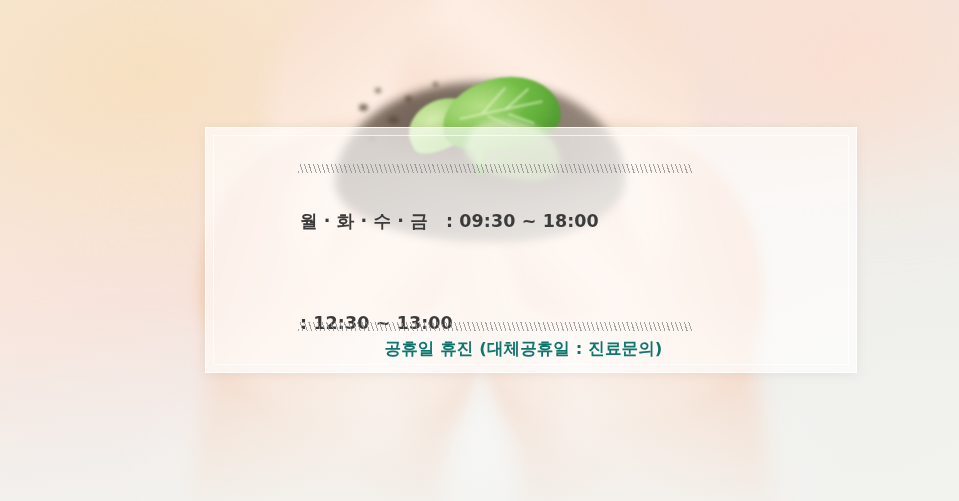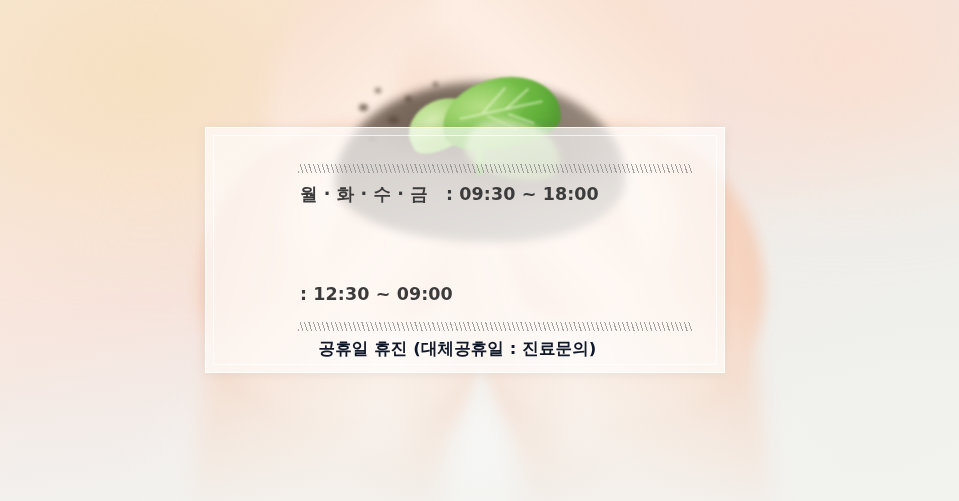--- a/index.html
+++ b/index.html
@@ -259,21 +259,21 @@
     border-radius: 4px;
     background: linear-gradient(to bottom, #87c75a 0%, #6fae46 100%);
     filter: blur(1.4px);
   }
 
   
   .card {
     position: absolute;
     left: 205px;
     top: 127px;
-    width: 520px;
+    width: 652px;
     height: 246px;
     background: rgba(255,255,255,0.66);
     border: 1px solid rgba(255,255,255,0.85);
     box-shadow: 0 1px 10px rgba(120,100,90,0.10);
     box-sizing: border-box;
     padding: 7px;
   }
   .card-inner {
     position: absolute;
     inset: 7px;
@@ -315,30 +315,31 @@
     font-weight: bold;
     letter-spacing: 0.1px;
     white-space: nowrap;
   }
   .hours-row .day {
     width: 146px;
     flex: 0 0 146px;
   }
   .hours-row .time {
     flex: 1 1 auto;
+    margin-top: 29px;
   }
 
   
   .note {
     position: absolute;
     left: 0;
     right: 15px;
     top: 202px;
     text-align: center;
-    color: #0f172a;
+    color: #0f766e;
     font-size: 16.5px;
     font-weight: bold;
     letter-spacing: 0.1px;
     white-space: nowrap;
   }
 </style>
 </head>
 <body>
 
 <div class="stage">
@@ -401,21 +402,21 @@
           <span class="time">: 09:30 ~ 18:00</span>
         </div>
 
         <div class="hours-row">
         </div>
 
         <div class="hours-row">
         </div>
 
         <div class="hours-row">
-          <span class="time">: 12:30 ~ 09:00</span>
+          <span class="time">: 12:30 ~ 13:00</span>
         </div>
 
       </div>
 
       <div class="divider bottom"></div>
 
       <div class="note">공휴일 휴진 (대체공휴일 : 진료문의)</div>
 
     </div>
   </div>

